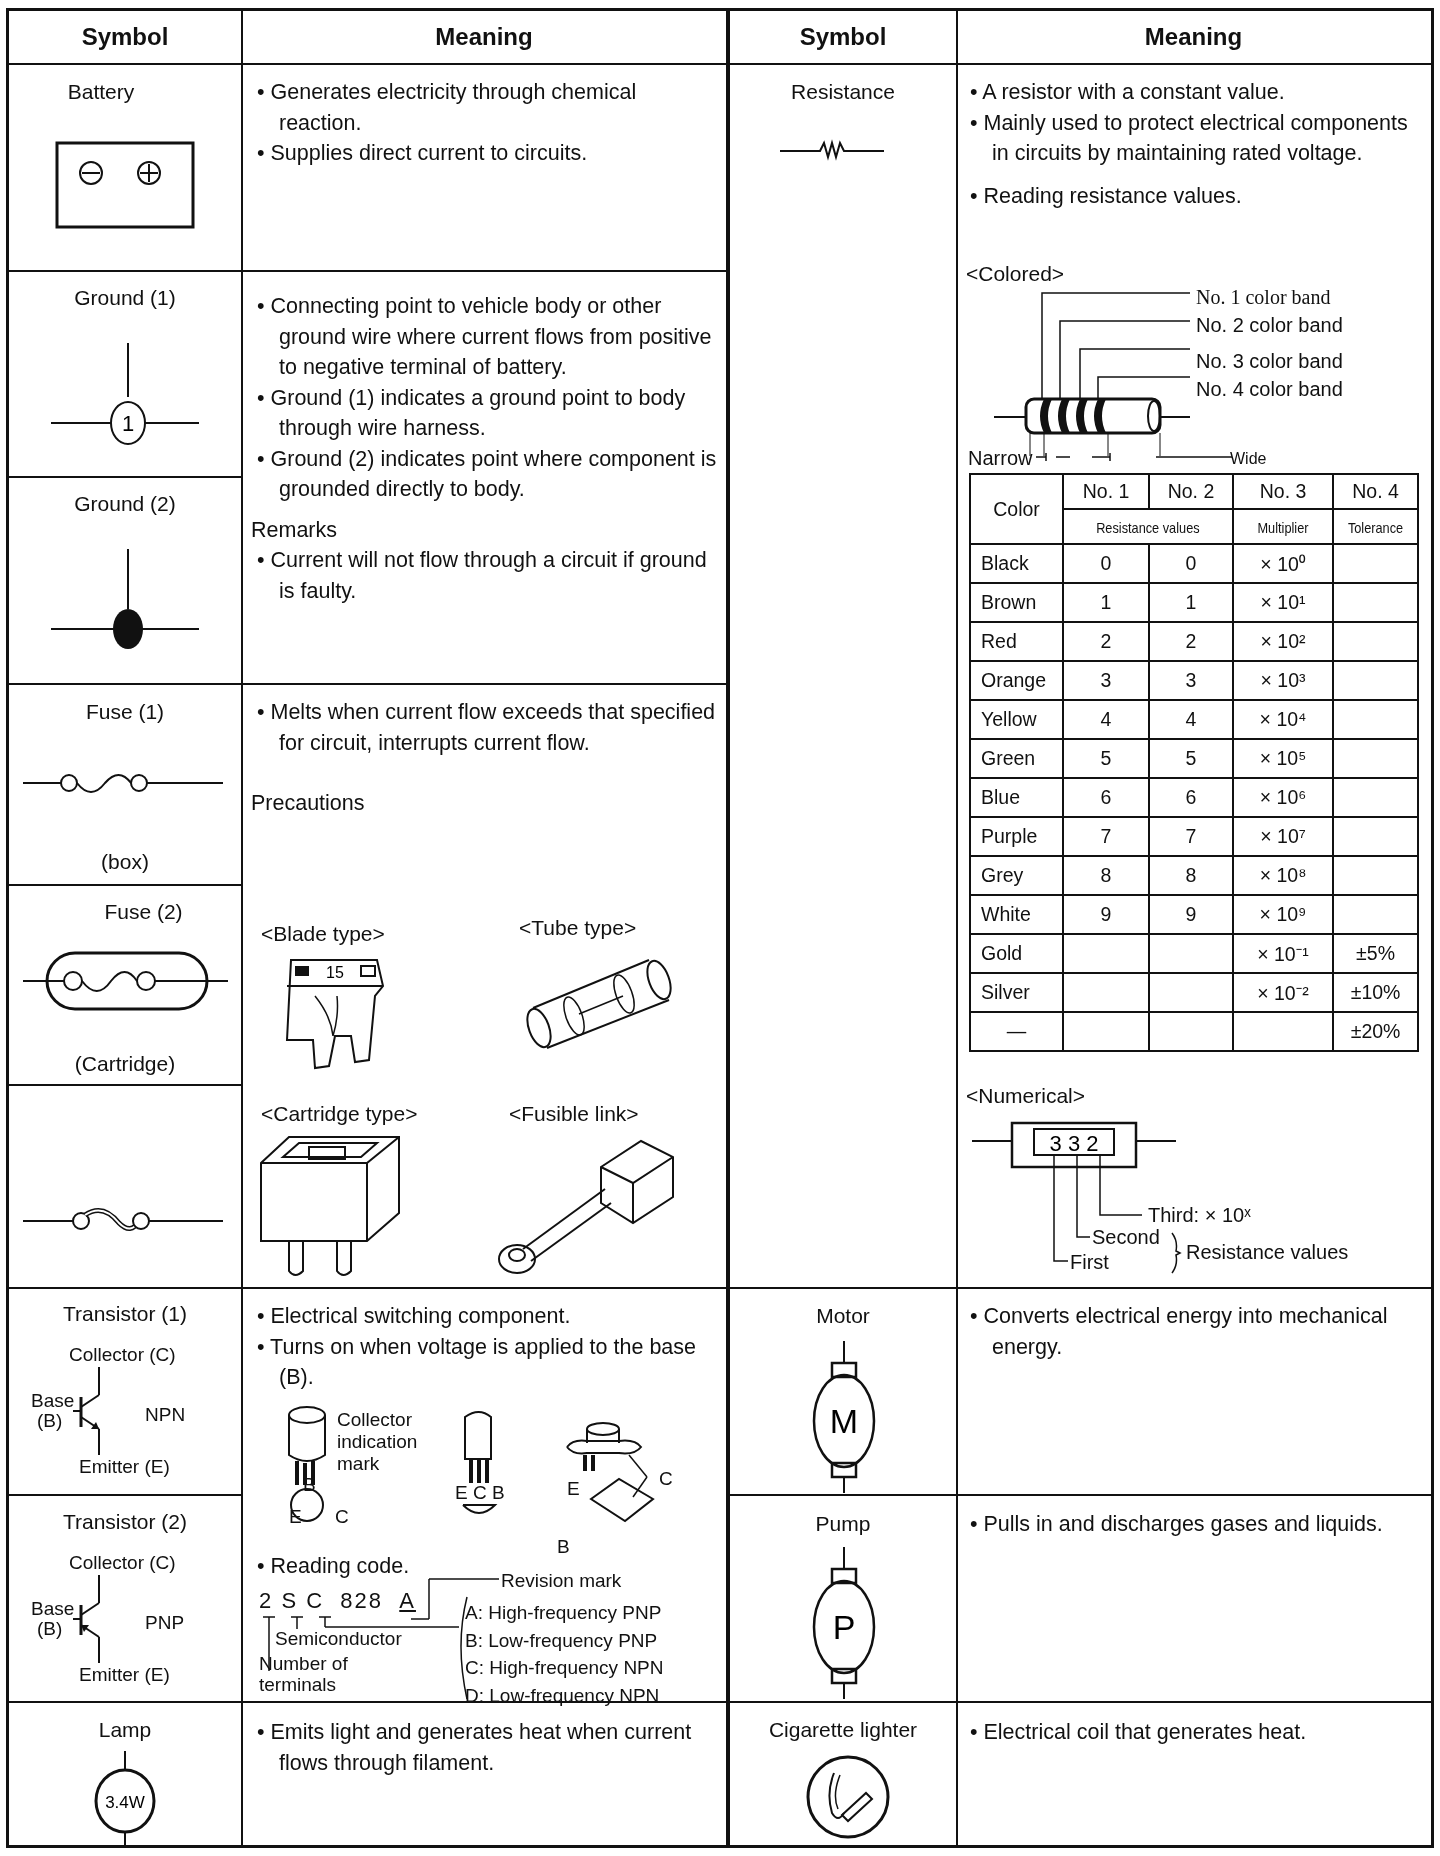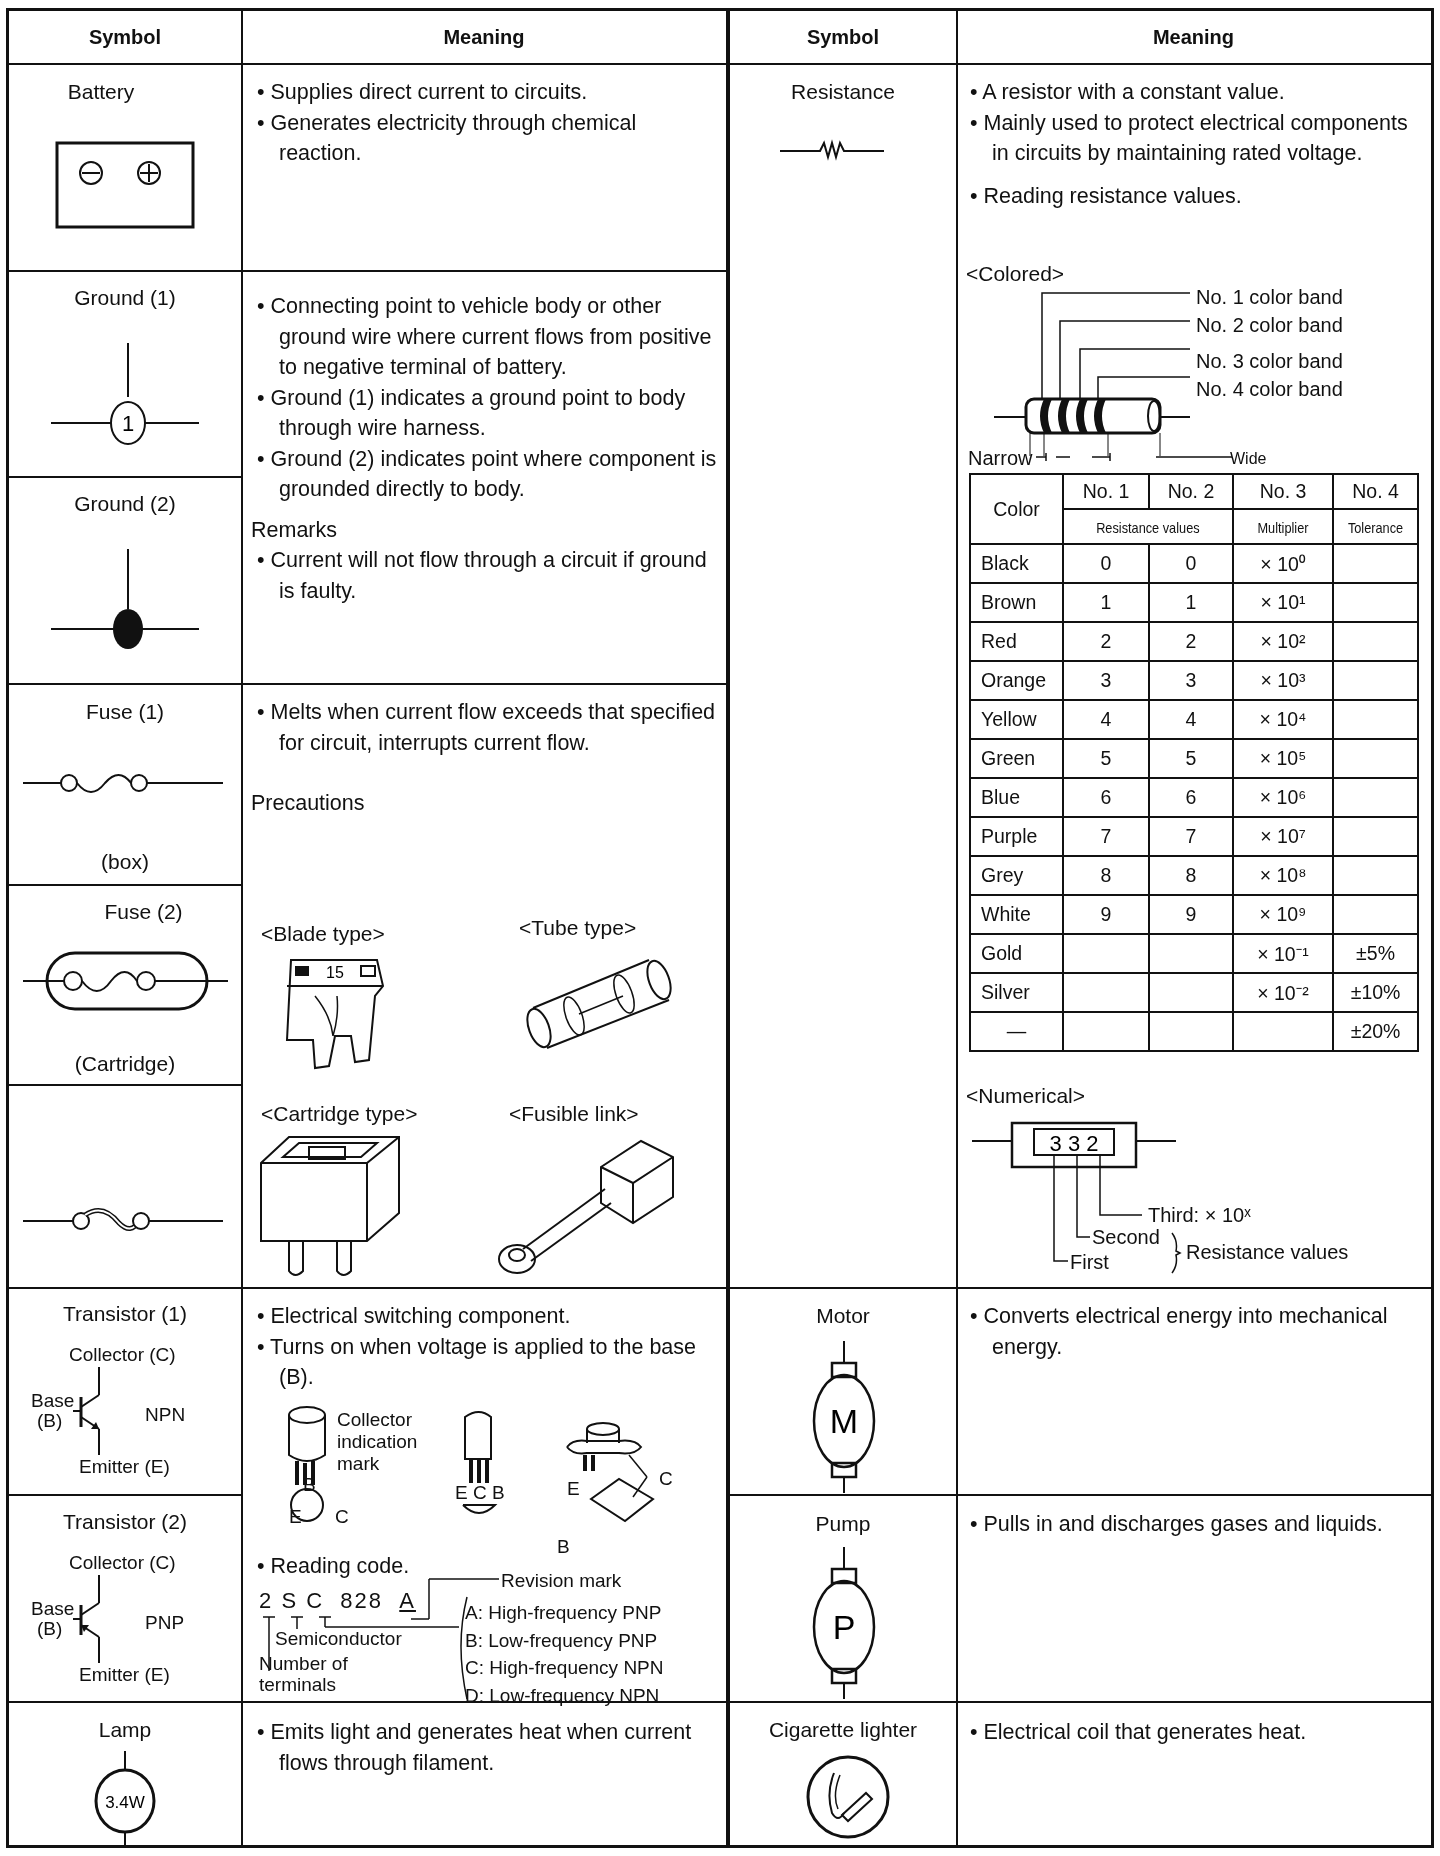--- a/index.html
+++ b/index.html
@@ -2,21 +2,21 @@
 <html><head>
 <meta charset="utf-8">
 <style>
   * { box-sizing: border-box; margin: 0; padding: 0; }
   html, body { width: 1440px; height: 1856px; background: #ffffff; overflow: hidden; }
   body { font-family: "Liberation Sans", sans-serif; color: #111; position: relative; }
   .page { position: absolute; left: 6px; top: 8px; width: 1428px; height: 1840px; }
   .half { position: absolute; top: 0; height: 1840px; border: 3px solid #111; }
   .left { left: 0; width: 724px; }
   .right { left: 720px; width: 708px; border-left: 4px double #111; }
-  .hdr { position: absolute; top: 0; height: 54px; border-bottom: 2px solid #111; font-weight: bold; font-size: 20px; display: flex; align-items: center; justify-content: center; }
+  .hdr { position: absolute; top: 0; height: 54px; border-bottom: 2px solid #111; font-weight: bold; font-size: 24px; display: flex; align-items: center; justify-content: center; }
   .vline { position: absolute; top: 0; bottom: 0; border-left: 2px solid #111; }
   .hline { position: absolute; border-top: 2px solid #111; }
   .lbl { position: absolute; font-size: 21px; text-align: center; line-height: 1.2; }
   .txt { position: absolute; font-size: 21.5px; line-height: 30.5px; }
   .txt .b { display: block; padding-left: 22px; text-indent: -22px; }
   .txt .h { display: block; }
   .sm { position: absolute; font-size: 19px; line-height: 23px; }
   svg { position: absolute; overflow: visible; }
   table.cc { position: absolute; border-collapse: collapse; font-size: 19.5px; }
   table.cc td { border: 2px solid #111; height: 39px; text-align: center; padding: 0; }
@@ -45,22 +45,22 @@
     <div class="lbl" style="left:0;width:184px;top:68px;">Battery</div>
     <svg style="left:46px;top:130px;" width="140" height="90">
       <rect x="2" y="2" width="136" height="84" fill="none" stroke="#111" stroke-width="3"></rect>
       <circle cx="36" cy="32" r="11" fill="none" stroke="#111" stroke-width="2"></circle>
       <line x1="27" y1="32" x2="45" y2="32" stroke="#111" stroke-width="2"></line>
       <circle cx="94" cy="32" r="11" fill="none" stroke="#111" stroke-width="2"></circle>
       <line x1="85" y1="32" x2="103" y2="32" stroke="#111" stroke-width="2"></line>
       <line x1="94" y1="23" x2="94" y2="41" stroke="#111" stroke-width="2"></line>
     </svg>
     <div class="txt" style="left:248px;top:66px;width:460px;">
+      <span class="b">• Generates electricity through chemical reaction.</span>
       <span class="b">• Supplies direct current to circuits.</span>
-      <span class="b">• Generates electricity through chemical reaction.</span>
     </div>
 
     <div class="lbl" style="left:0;width:232px;top:274px;">Ground (1)</div>
     <svg style="left:40px;top:332px;" width="150" height="110">
       <line x1="79" y1="0" x2="79" y2="54" stroke="#111" stroke-width="2"></line>
       <line x1="2" y1="80" x2="62" y2="80" stroke="#111" stroke-width="2"></line>
       <line x1="96" y1="80" x2="150" y2="80" stroke="#111" stroke-width="2"></line>
       <ellipse cx="79" cy="80" rx="17" ry="21" fill="none" stroke="#111" stroke-width="2"></ellipse>
       <text x="79" y="88" font-size="22" text-anchor="middle" font-family="Liberation Sans, sans-serif">1</text>
     </svg>
@@ -296,21 +296,21 @@
       <polyline points="48,108 48,2 196,2" fill="none" stroke="#111" stroke-width="1.5"></polyline>
       <polyline points="66,108 66,30 196,30" fill="none" stroke="#111" stroke-width="1.5"></polyline>
       <polyline points="86,108 86,58 196,58" fill="none" stroke="#111" stroke-width="1.5"></polyline>
       <polyline points="104,108 104,86 196,86" fill="none" stroke="#111" stroke-width="1.5"></polyline>
       <line x1="36" y1="142" x2="36" y2="165" stroke="#111" stroke-width="1"></line>
       <line x1="50" y1="142" x2="50" y2="165" stroke="#111" stroke-width="1"></line>
       <line x1="114" y1="142" x2="114" y2="165" stroke="#111" stroke-width="1"></line>
       <line x1="166" y1="142" x2="166" y2="165" stroke="#111" stroke-width="1"></line>
     </svg>
     <div class="sm" style="left:466px;top:272px;line-height:28px;font-size:20px;">
-      <span style="display:block;">No. 1 color band</span>
+      <span style="display:block;font-family:Liberation Serif, serif;">No. 1 color band</span>
       <span style="display:block;">No. 2 color band</span>
       <span style="display:block;margin-top:8px;">No. 3 color band</span>
       <span style="display:block;">No. 4 color band</span>
     </div>
     <div class="sm" style="left:238px;top:436px;font-size:20px;">Narrow</div>
     <div class="sm" style="left:500px;top:436px;font-size:16px;">Wide</div>
     <svg style="left:306px;top:438px;" width="200" height="20">
       <path d="M0 8 L10 8 M10 4 L10 12 M20 8 L34 8 M56 8 L74 8 M74 4 L74 12 M120 8 L196 8" stroke="#111" stroke-width="1.5" fill="none"></path>
     </svg>
 

